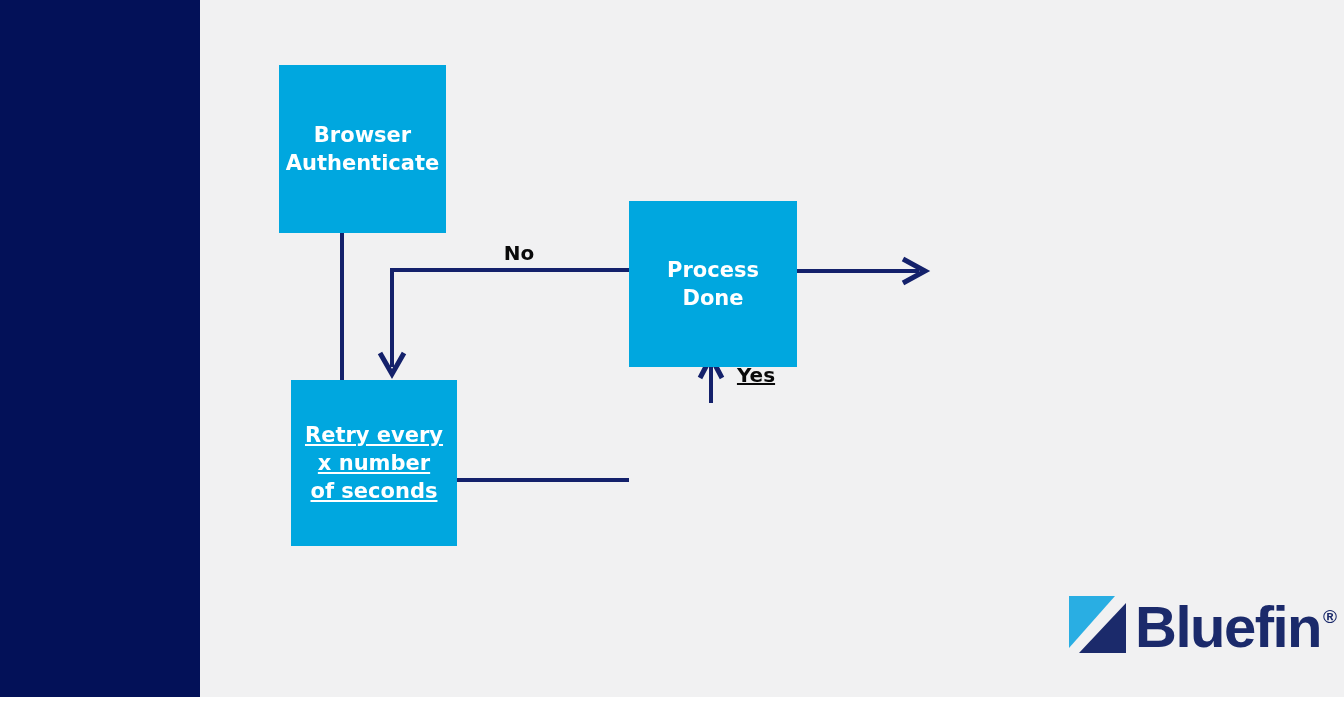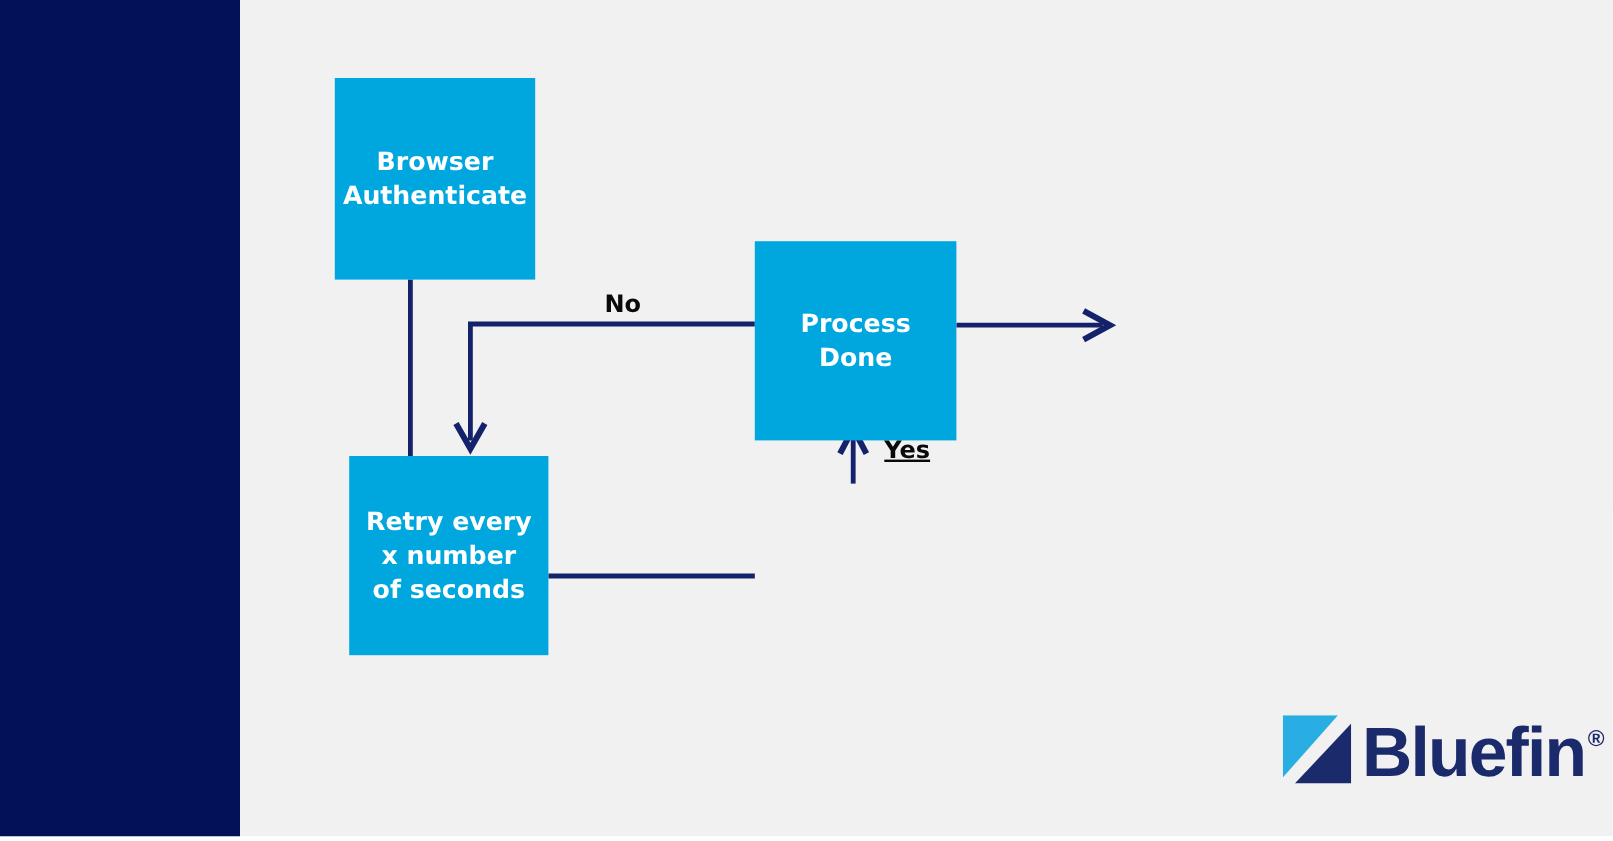--- a/index.html
+++ b/index.html
@@ -35,21 +35,21 @@
     background:var(--cyan);
     color:var(--node-text);
     display:flex;align-items:center;justify-content:center;
     text-align:center;
     font-weight:bold;font-size:21px;line-height:28px;
     white-space:pre-line;
   }
   .n-browser  {left:279px;top:65px; width:167px;height:168px;}
   .n-process  {left:629px;top:201px;width:168px;height:166px;}
   .n-authorize{left:930px;top:189px;width:167px;height:166px;}
-  .n-retry    {left:291px;top:380px;width:166px;height:166px;}
+  .n-retry    {left:291px;top:380px;width:166px;height:166px;text-decoration:underline;}
   .n-getstatus{left:629px;top:403px;width:168px;height:167px;}
   .edge-label{
     position:absolute;
     font-weight:bold;font-size:20px;line-height:30px;
     color:var(--edge-label);
     text-align:center;
   }
   .lbl-no {left:489px;top:238px;width:60px;}
   .lbl-yes{left:724px;top:360px;width:64px;text-decoration:underline;}
   .logo{

